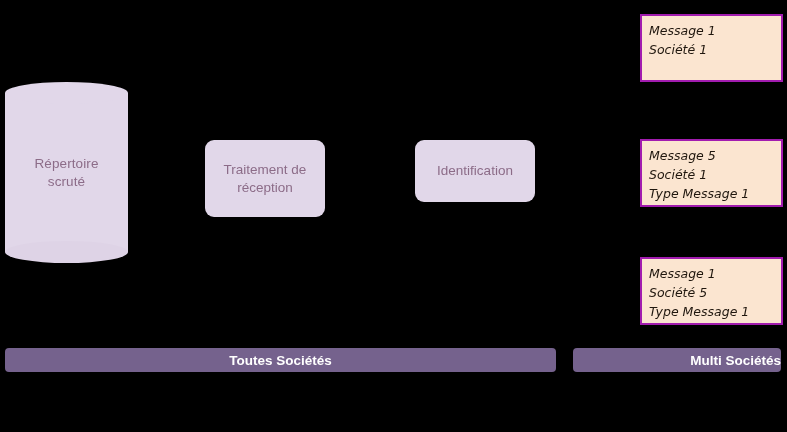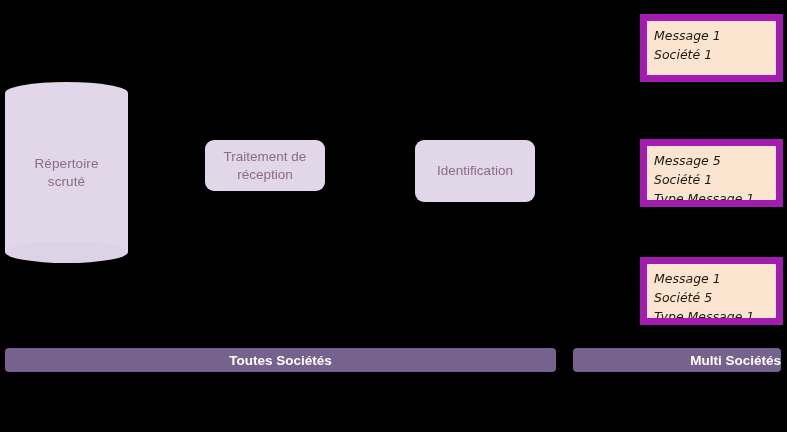--- a/index.html
+++ b/index.html
@@ -82,38 +82,38 @@
     display: flex;
     align-items: center;
     justify-content: center;
     box-sizing: border-box;
     padding: 0 8px;
   }
   #proc-reception {
     left: 205px;
     top: 140px;
     width: 120px;
-    height: 51px;
+    height: 77px;
   }
   #proc-identification {
     left: 415px;
     top: 140px;
     width: 120px;
     height: 62px;
     text-align: center;
   }
 
   
   .msgbox {
     position: absolute;
     left: 640px;
     width: 143px;
     height: 68px;
     background: #fbe5d0;
-    border: 7px solid #a21caf;
+    border: 2px solid #a21caf;
     box-sizing: border-box;
     padding: 5px 7px 0 7px;
     color: #20170e;
     font-family: "DejaVu Sans", sans-serif;
     font-style: italic;
     font-size: 12.5px;
     line-height: 19px;
     white-space: nowrap;
     overflow: hidden;
   }

